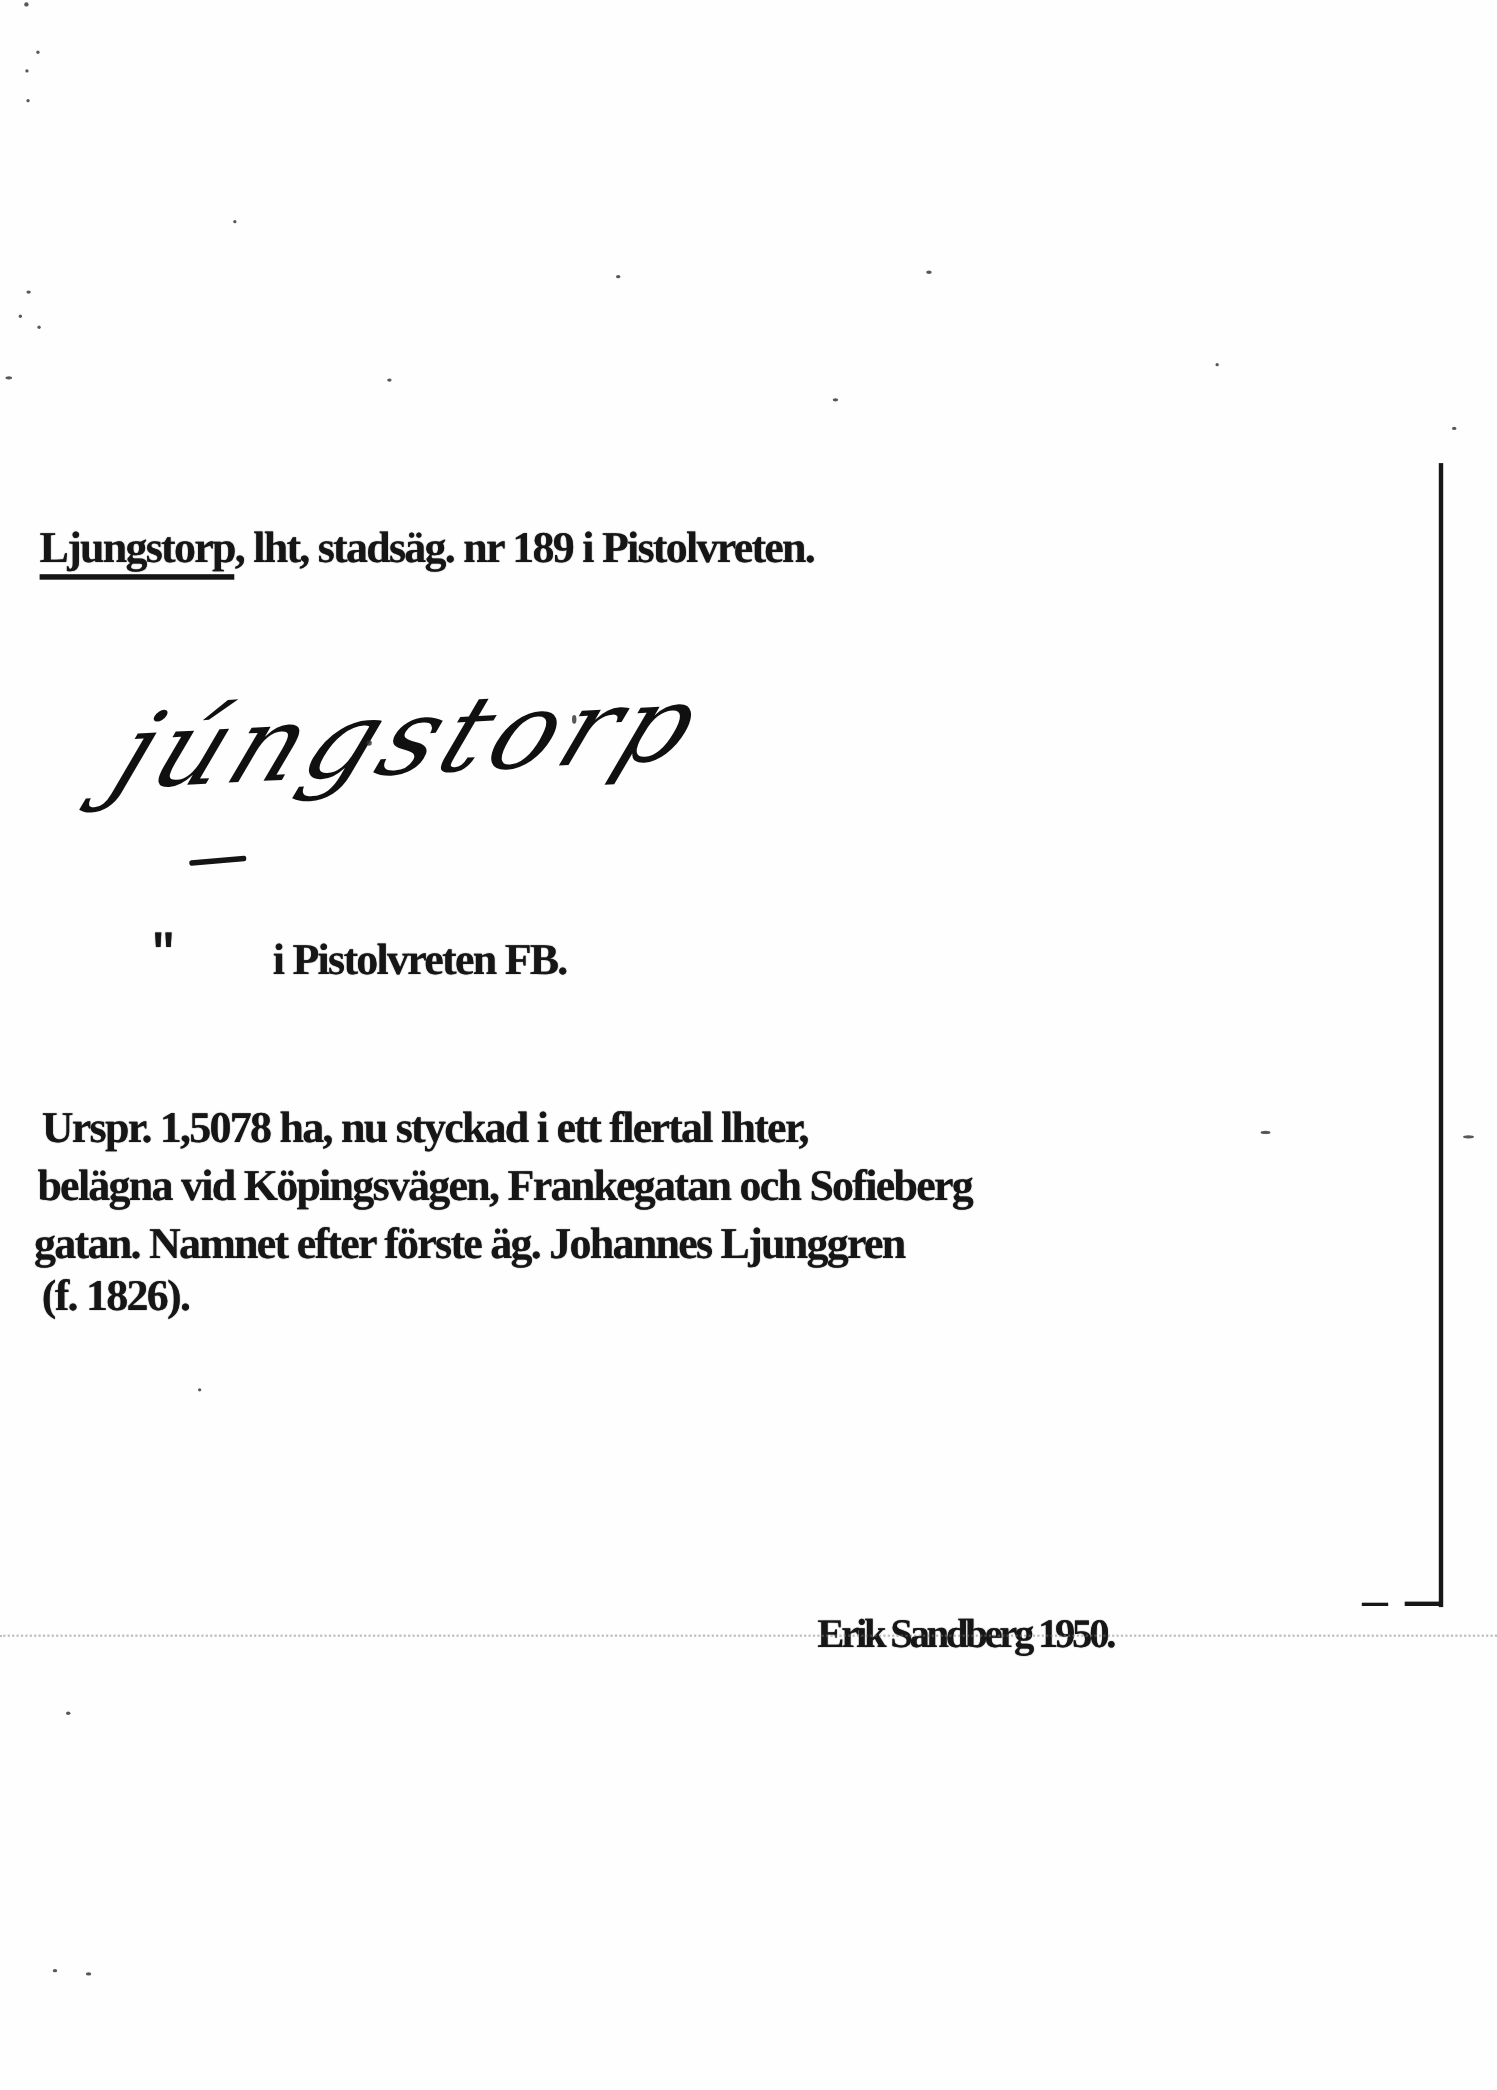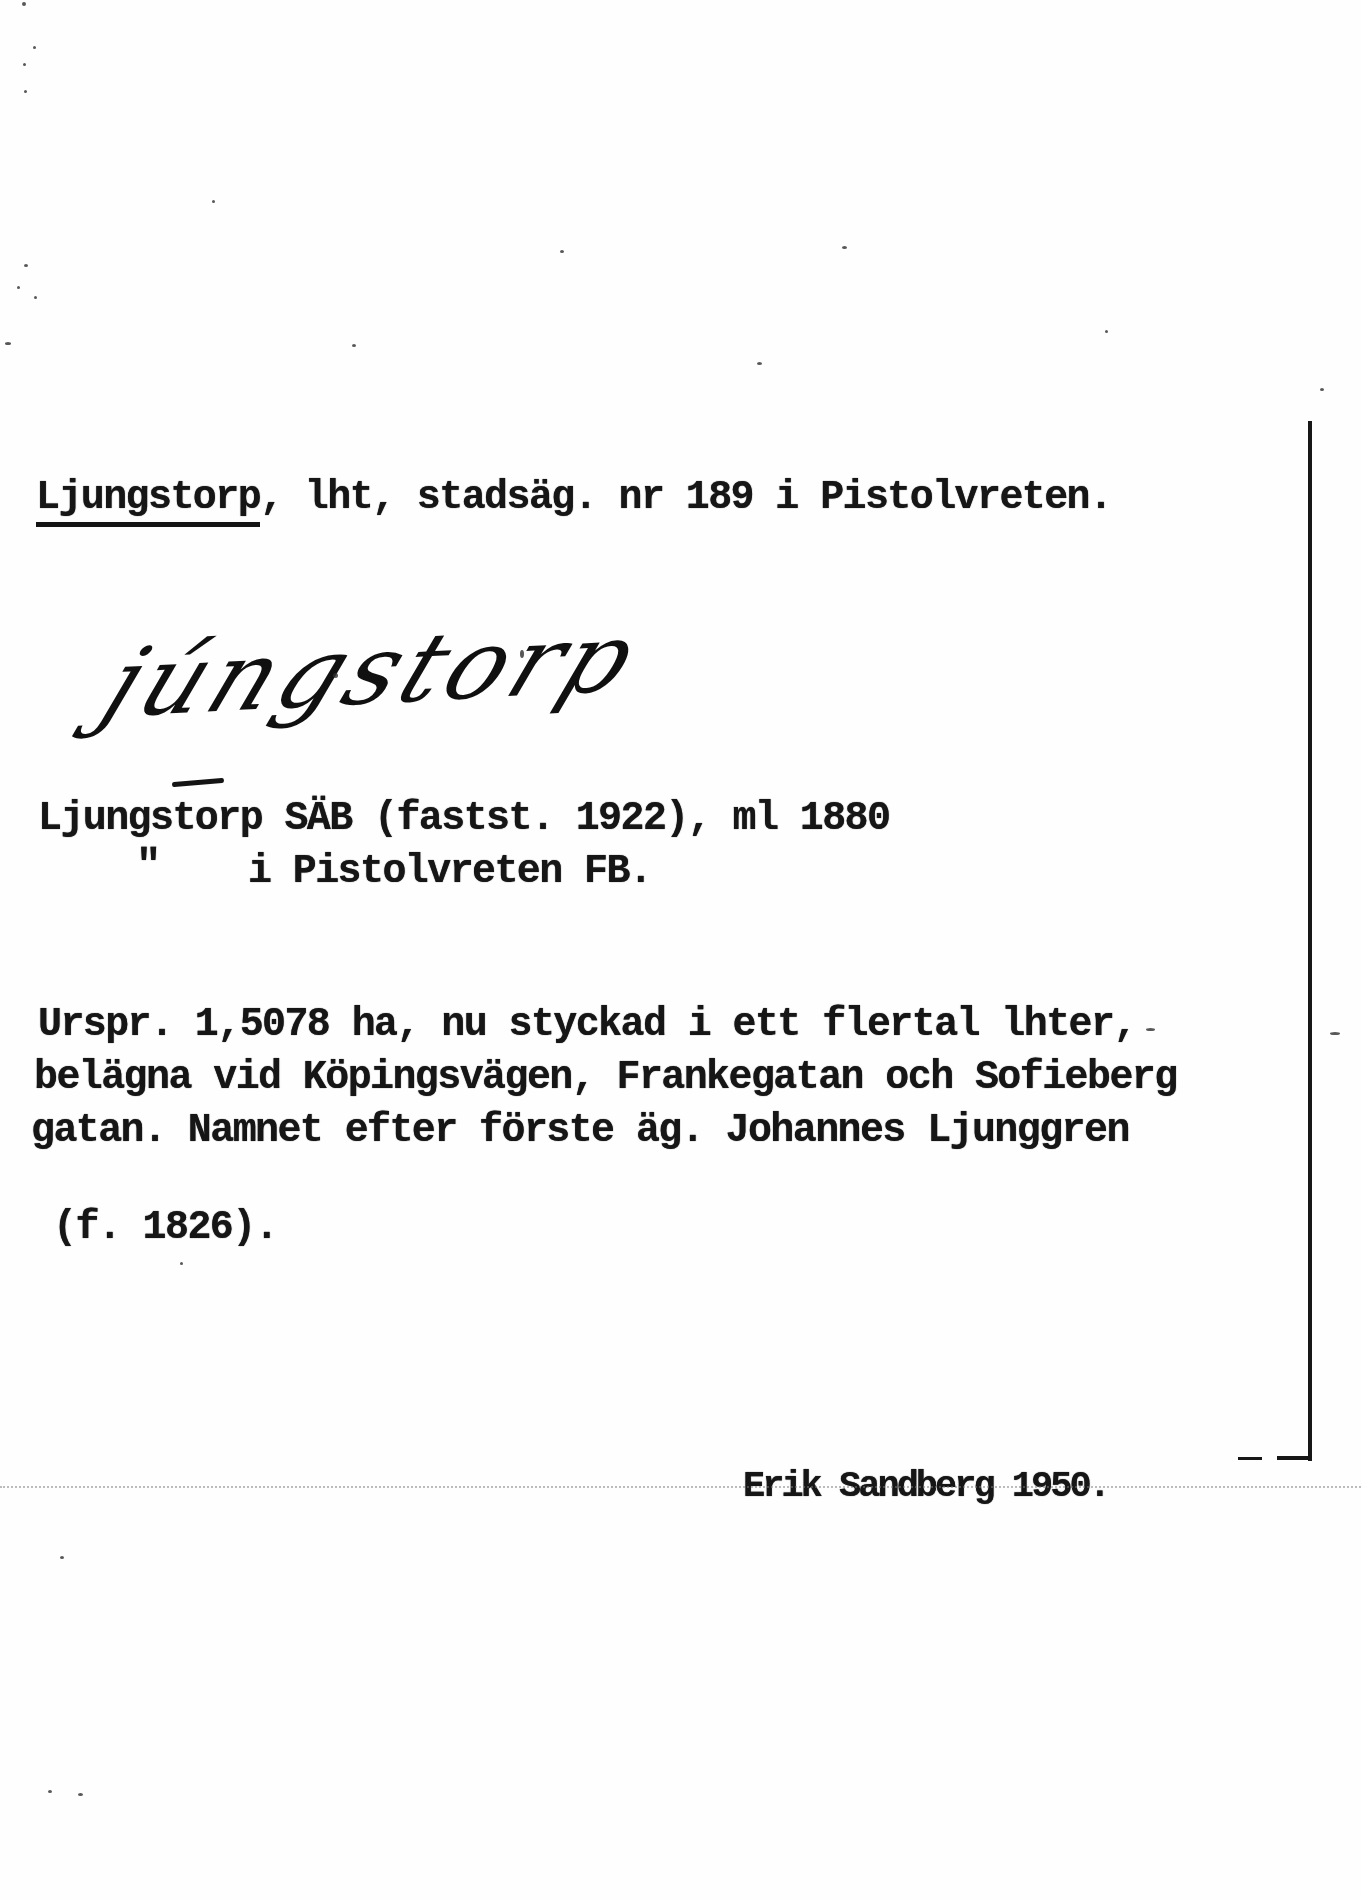--- a/index.html
+++ b/index.html
@@ -5,21 +5,21 @@
   html,body{margin:0;padding:0;}
   body{
     width:1361px;height:1900px;position:relative;overflow:hidden;
     background:#ffffff;
     font-family:"Liberation Mono", monospace;
   }
   .card{position:absolute;inset:0;background:#fefefe;}
   
   .tw{
     position:absolute;
-    font-family:Liberation Mono, monospace;
+    font-family:Liberation Serif, serif;
     font-weight:700;
     font-size:40px;
     line-height:1.05;
     letter-spacing:-1.6px;
     color:#161616;
     white-space:pre;
     text-shadow:0 0 1px rgba(10,10,10,.85);
   }
   .tw.small{font-size:37px;letter-spacing:-3px;}
   .headword{
@@ -69,28 +69,27 @@
 <body>
 
 <div class="card">
 
   <div class="tw" style="left:36px;top:477px;"><span class="headword">Ljungstorp</span><span>, lht, stadsäg. nr 189 i Pistolvreten.</span></div>
 
 
   <div class="hand" style="left:88px;top:628px;">júngstorp</div>
   <div class="hand-underline"></div>
 
-  <div class="tw" style="left:38px;top:798px;">Ljungstorp SÄB (fastst. 1922), ml 1880</div>
   <div class="ditto">ʺ</div>
   <div class="tw" style="left:248px;top:851px;">i Pistolvreten FB.</div>
 
   <div class="tw" style="left:38px;top:1004px;">Urspr. 1,5078 ha, nu styckad i ett flertal lhter,</div>
   <div class="tw" style="left:34px;top:1057px;">belägna vid Köpingsvägen, Frankegatan och Sofieberg</div>
   <div class="tw" style="left:31px;top:1110px;">gatan. Namnet efter förste äg. Johannes Ljunggren</div>
-  <div class="tw" style="left:38px;top:1207px;margin-left:15px;">(f. 1826).</div>
+  <div class="tw" style="left:38px;top:1157px;">(f. 1826).</div>
 
   <div class="tw small" style="left:743px;top:1422px;margin-top:45px;">Erik Sandberg 1950.</div>
 
   <div class="edge"></div>
   <div class="edge-hook-a"></div>
   <div class="edge-hook-b"></div>
   <div class="dotline"></div>
 
   <div class="sp" style="left:22px;top:2px;width:4px;height:4px;"></div>
   <div class="sp" style="left:33px;top:46px;width:3px;height:3px;"></div>

